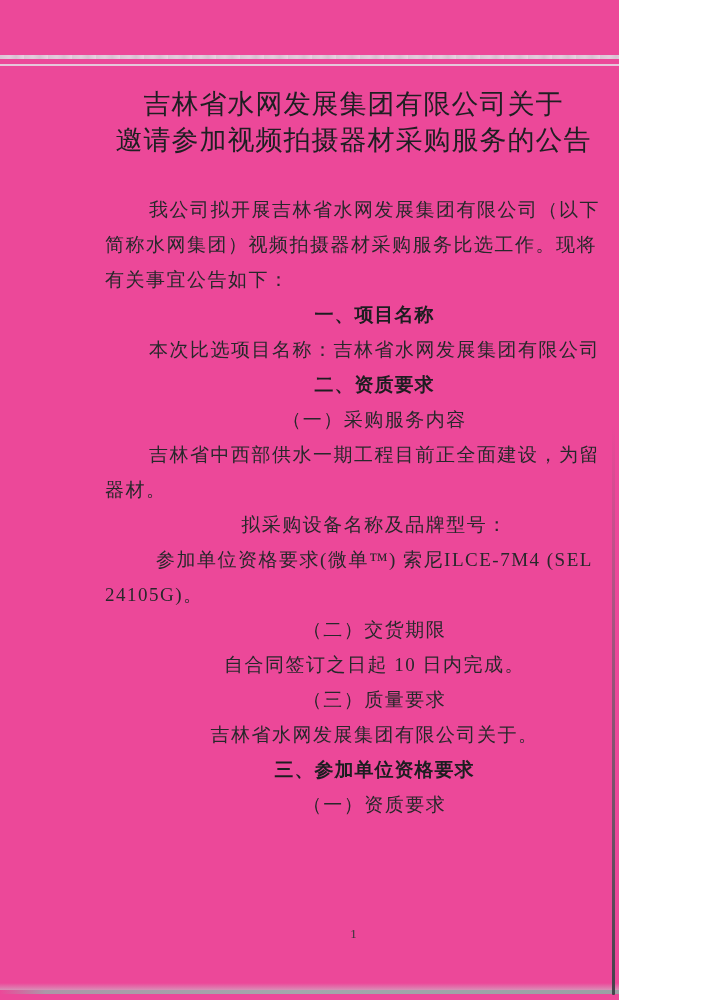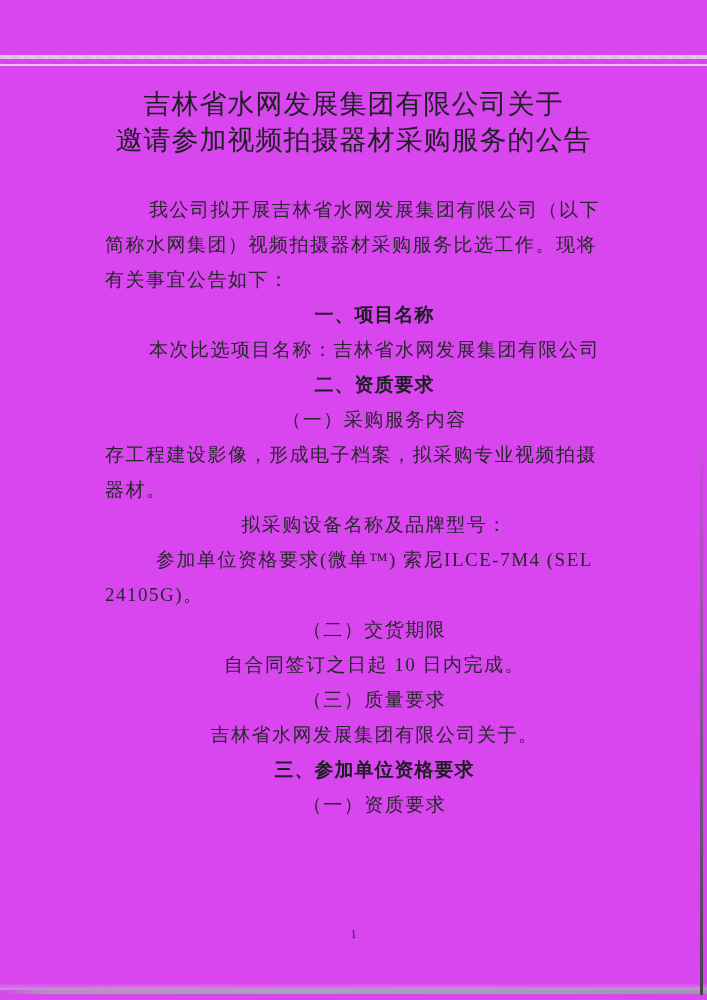--- a/index.html
+++ b/index.html
@@ -4,22 +4,22 @@
 <style>
   html, body { margin: 0; padding: 0; }
   body {
     width: 707px; height: 1000px;
     background: #ffffff;
     font-family: "Liberation Serif", serif;
     overflow: hidden;
   }
   .page {
     position: relative;
-    width: 707px; height: 1000px;
-    background: #d946ef;
+    width: 619px; height: 1000px;
+    background: #ec4899;
     overflow: hidden;
   }
 
   
   .scan-band-1 {
     position: absolute; top: 55px; left: 0; width: 707px; height: 4px;
     background: repeating-linear-gradient(90deg,
       #d8dade 0px, #e2e4e8 9px, #d4d6db 16px, #e8eaee 24px);
     opacity: 0.85;
   }
@@ -84,21 +84,21 @@
   </div>
 
   <div class="doc-body" id="doc-body">
       <div class="line indent b-line">我公司拟开展吉林省水网发展集团有限公司（以下</div>
       <div class="line b-line">简称水网集团）视频拍摄器材采购服务比选工作。现将</div>
       <div class="line b-line">有关事宜公告如下：</div>
       <div class="line indent h-line" style="font-family: &quot;Liberation Sans&quot;, sans-serif; font-weight: 700; letter-spacing: 1px; color: rgb(28, 29, 32);">一、项目名称</div>
       <div class="line indent b-line">本次比选项目名称：吉林省水网发展集团有限公司</div>
       <div class="line indent h-line" style="font-family: &quot;Liberation Sans&quot;, sans-serif; font-weight: 700; letter-spacing: 1px; color: rgb(28, 29, 32);">二、资质要求</div>
       <div class="line indent s-line">（一）采购服务内容</div>
-      <div class="line b-line">存工程建设影像，形成电子档案，拟采购专业视频拍摄</div>
+      <div class="line indent b-line">吉林省中西部供水一期工程目前正全面建设，为留</div>
       <div class="line b-line">器材。</div>
       <div class="line indent b-line">拟采购设备名称及品牌型号：</div>
       <div class="line indent b-line">参加单位资格要求(微单™) 索尼ILCE-7M4 (SEL</div>
       <div class="line b-line">24105G)。</div>
       <div class="line indent s-line">（二）交货期限</div>
       <div class="line indent b-line">自合同签订之日起 10 日内完成。</div>
       <div class="line indent s-line">（三）质量要求</div>
       <div class="line indent b-line">吉林省水网发展集团有限公司关于。</div>
       <div class="line indent h-line" style="font-family: &quot;Liberation Sans&quot;, sans-serif; font-weight: 700; letter-spacing: 1px; color: rgb(28, 29, 32);">三、参加单位资格要求</div>
       <div class="line indent s-line">（一）资质要求</div>

